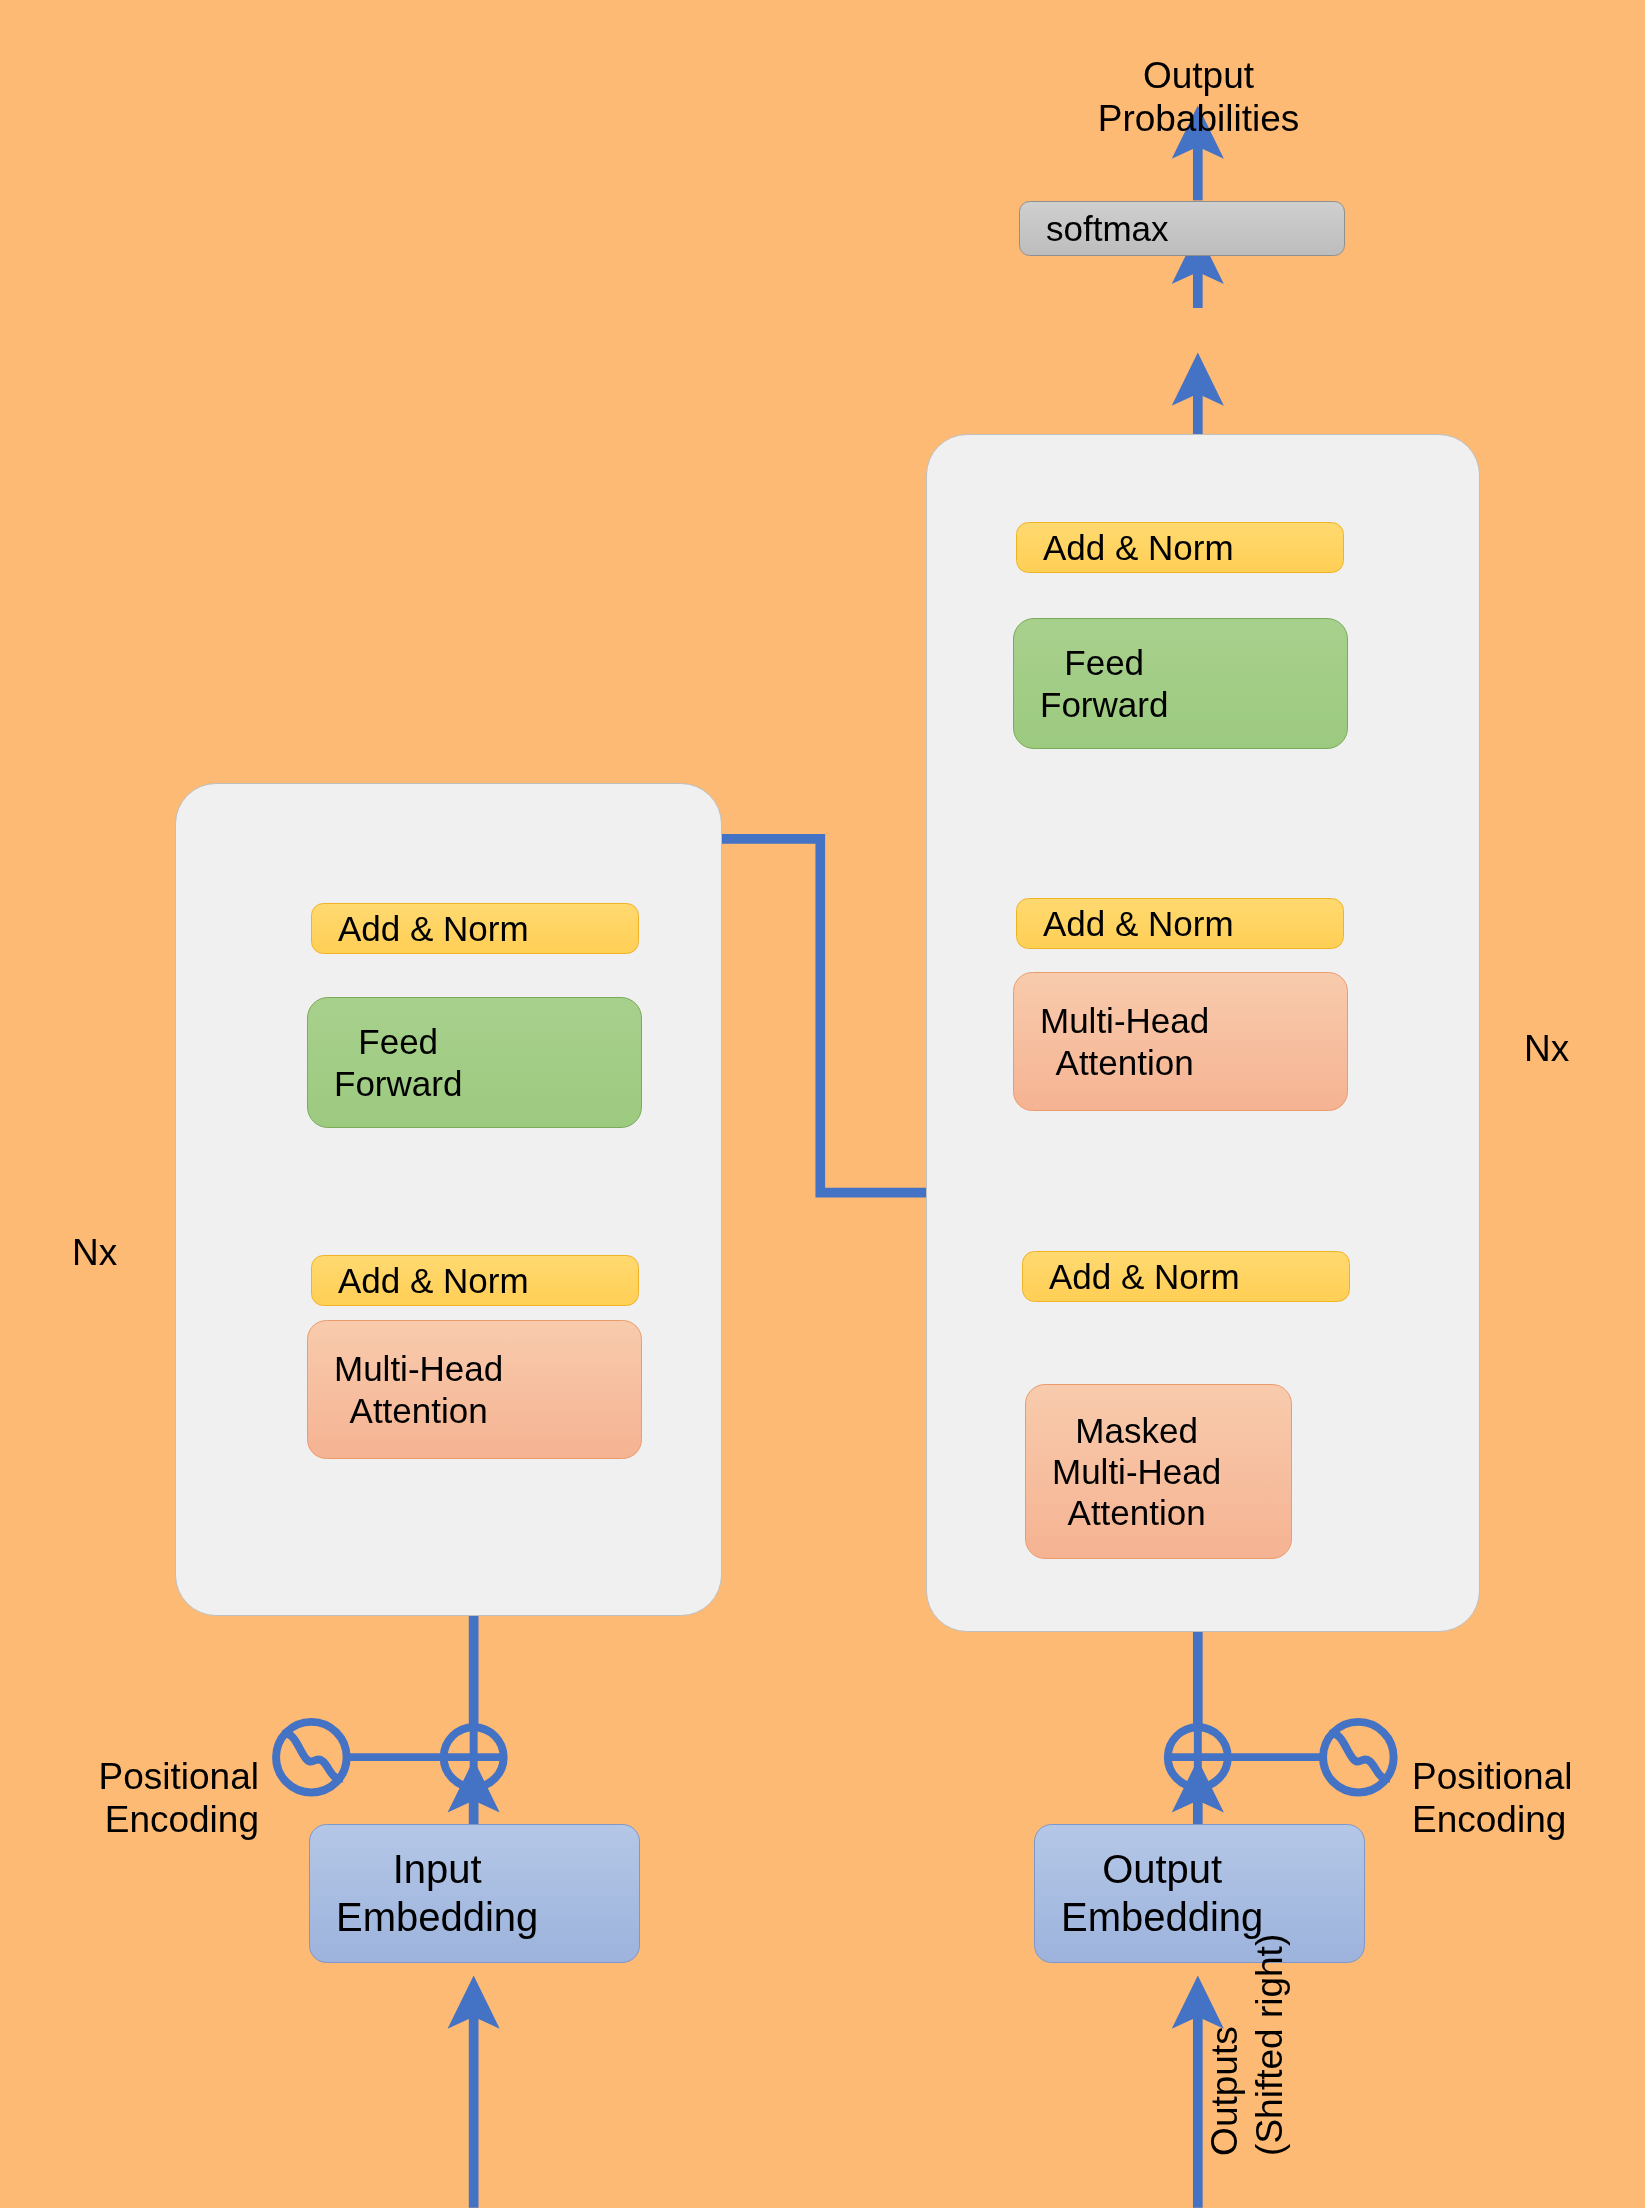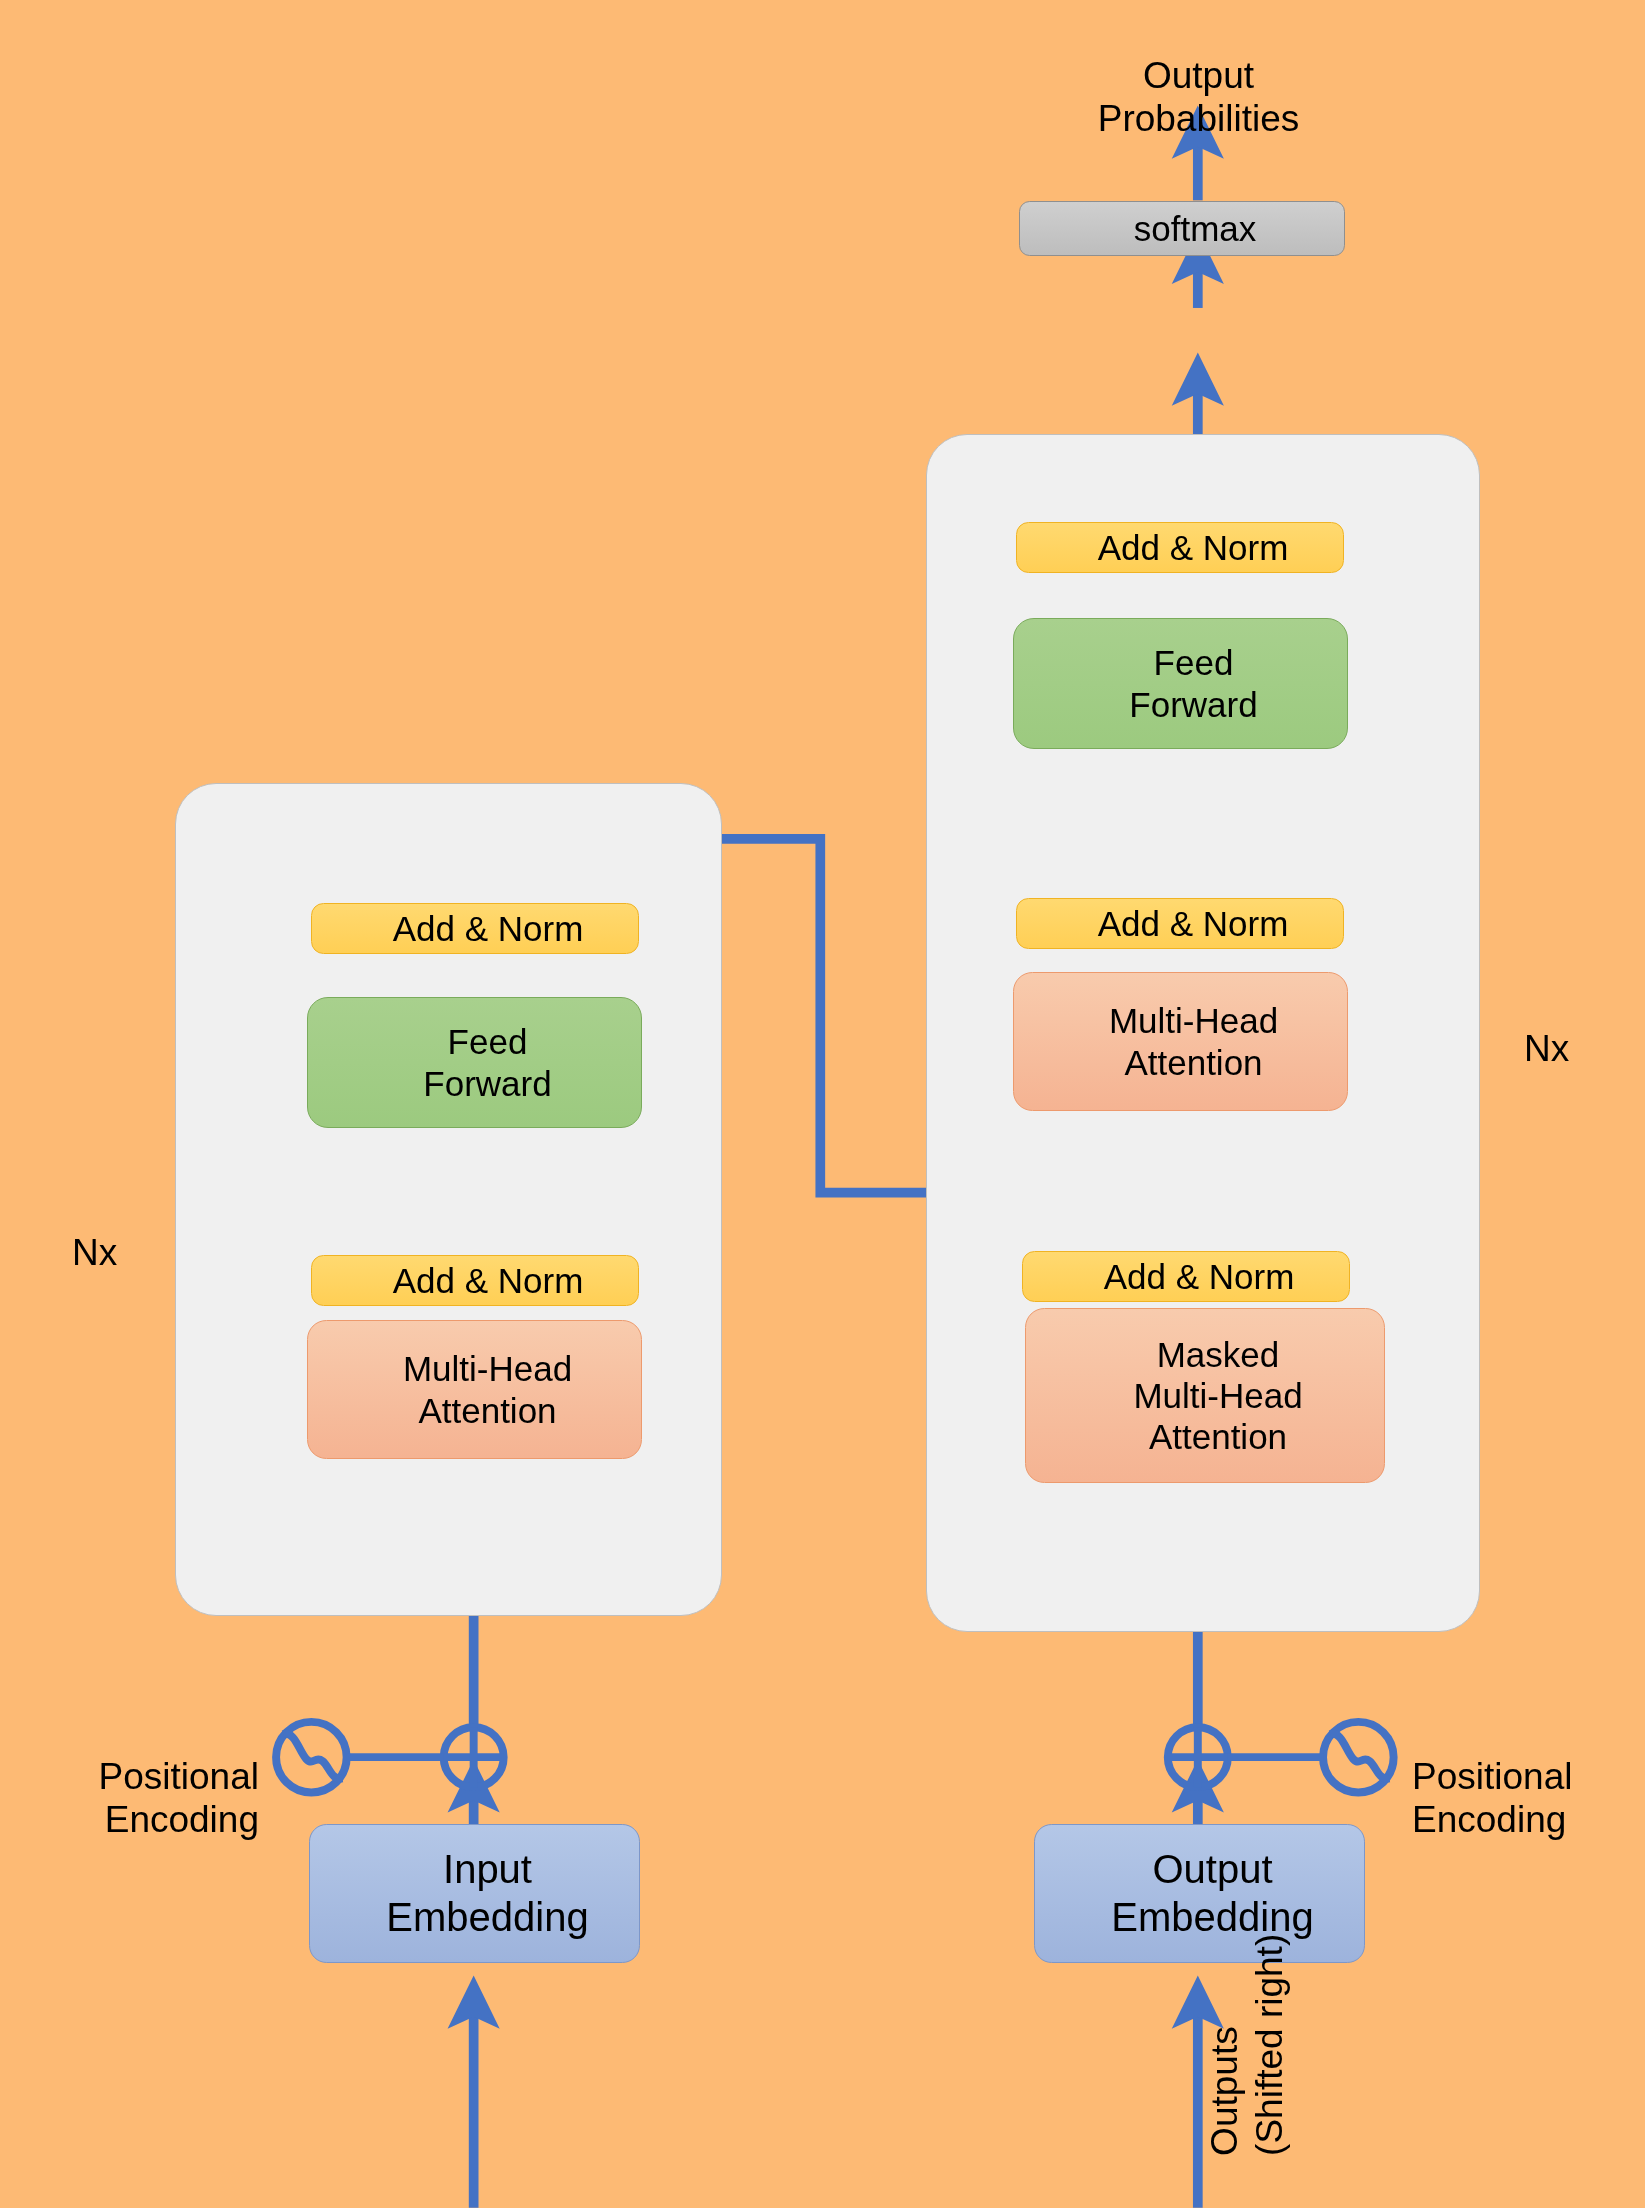--- a/index.html
+++ b/index.html
@@ -25,21 +25,21 @@
     height: 2208px;
     pointer-events: none;
   }
 
   
   .node {
     position: absolute;
     box-sizing: border-box;
     display: flex;
     align-items: center;
-    justify-content: center;
+    justify-content: flex-start;
     text-align: center;
     color: #000000;
     line-height: 1.18;
     z-index: 5;
     padding-left: 26px;
   }
   .node .lbl { white-space: pre-line; display: block; }
 
   .box-addnorm {
     background: linear-gradient(180deg,#ffd970 0%,#ffcf55 100%);
@@ -251,21 +251,21 @@
 
   <div class="node box-attn" style="left:1013px; top:972px; width:335px; height:139px;">
     <span class="lbl">Multi-Head
 Attention</span>
   </div>
 
   <div class="node box-addnorm" style="left:1022px; top:1251px; width:328px; height:51px;">
     <span class="lbl">Add &amp; Norm</span>
   </div>
 
-  <div class="node box-attn" style="left:1025px; top:1308px; width:360px; height:175px;">
+  <div class="node box-attn" style="left:1025px; top:1384px; width:267px; height:175px;border-radius:20px;">
     <span class="lbl">Masked
 Multi-Head
 Attention</span>
   </div>
 
   <div class="plain nx" style="left:1524px; top:985px;">
     <span>Nx</span>
   </div>
 
   <div class="plain" style="left:1412px; top:1713px; width:265px;">

